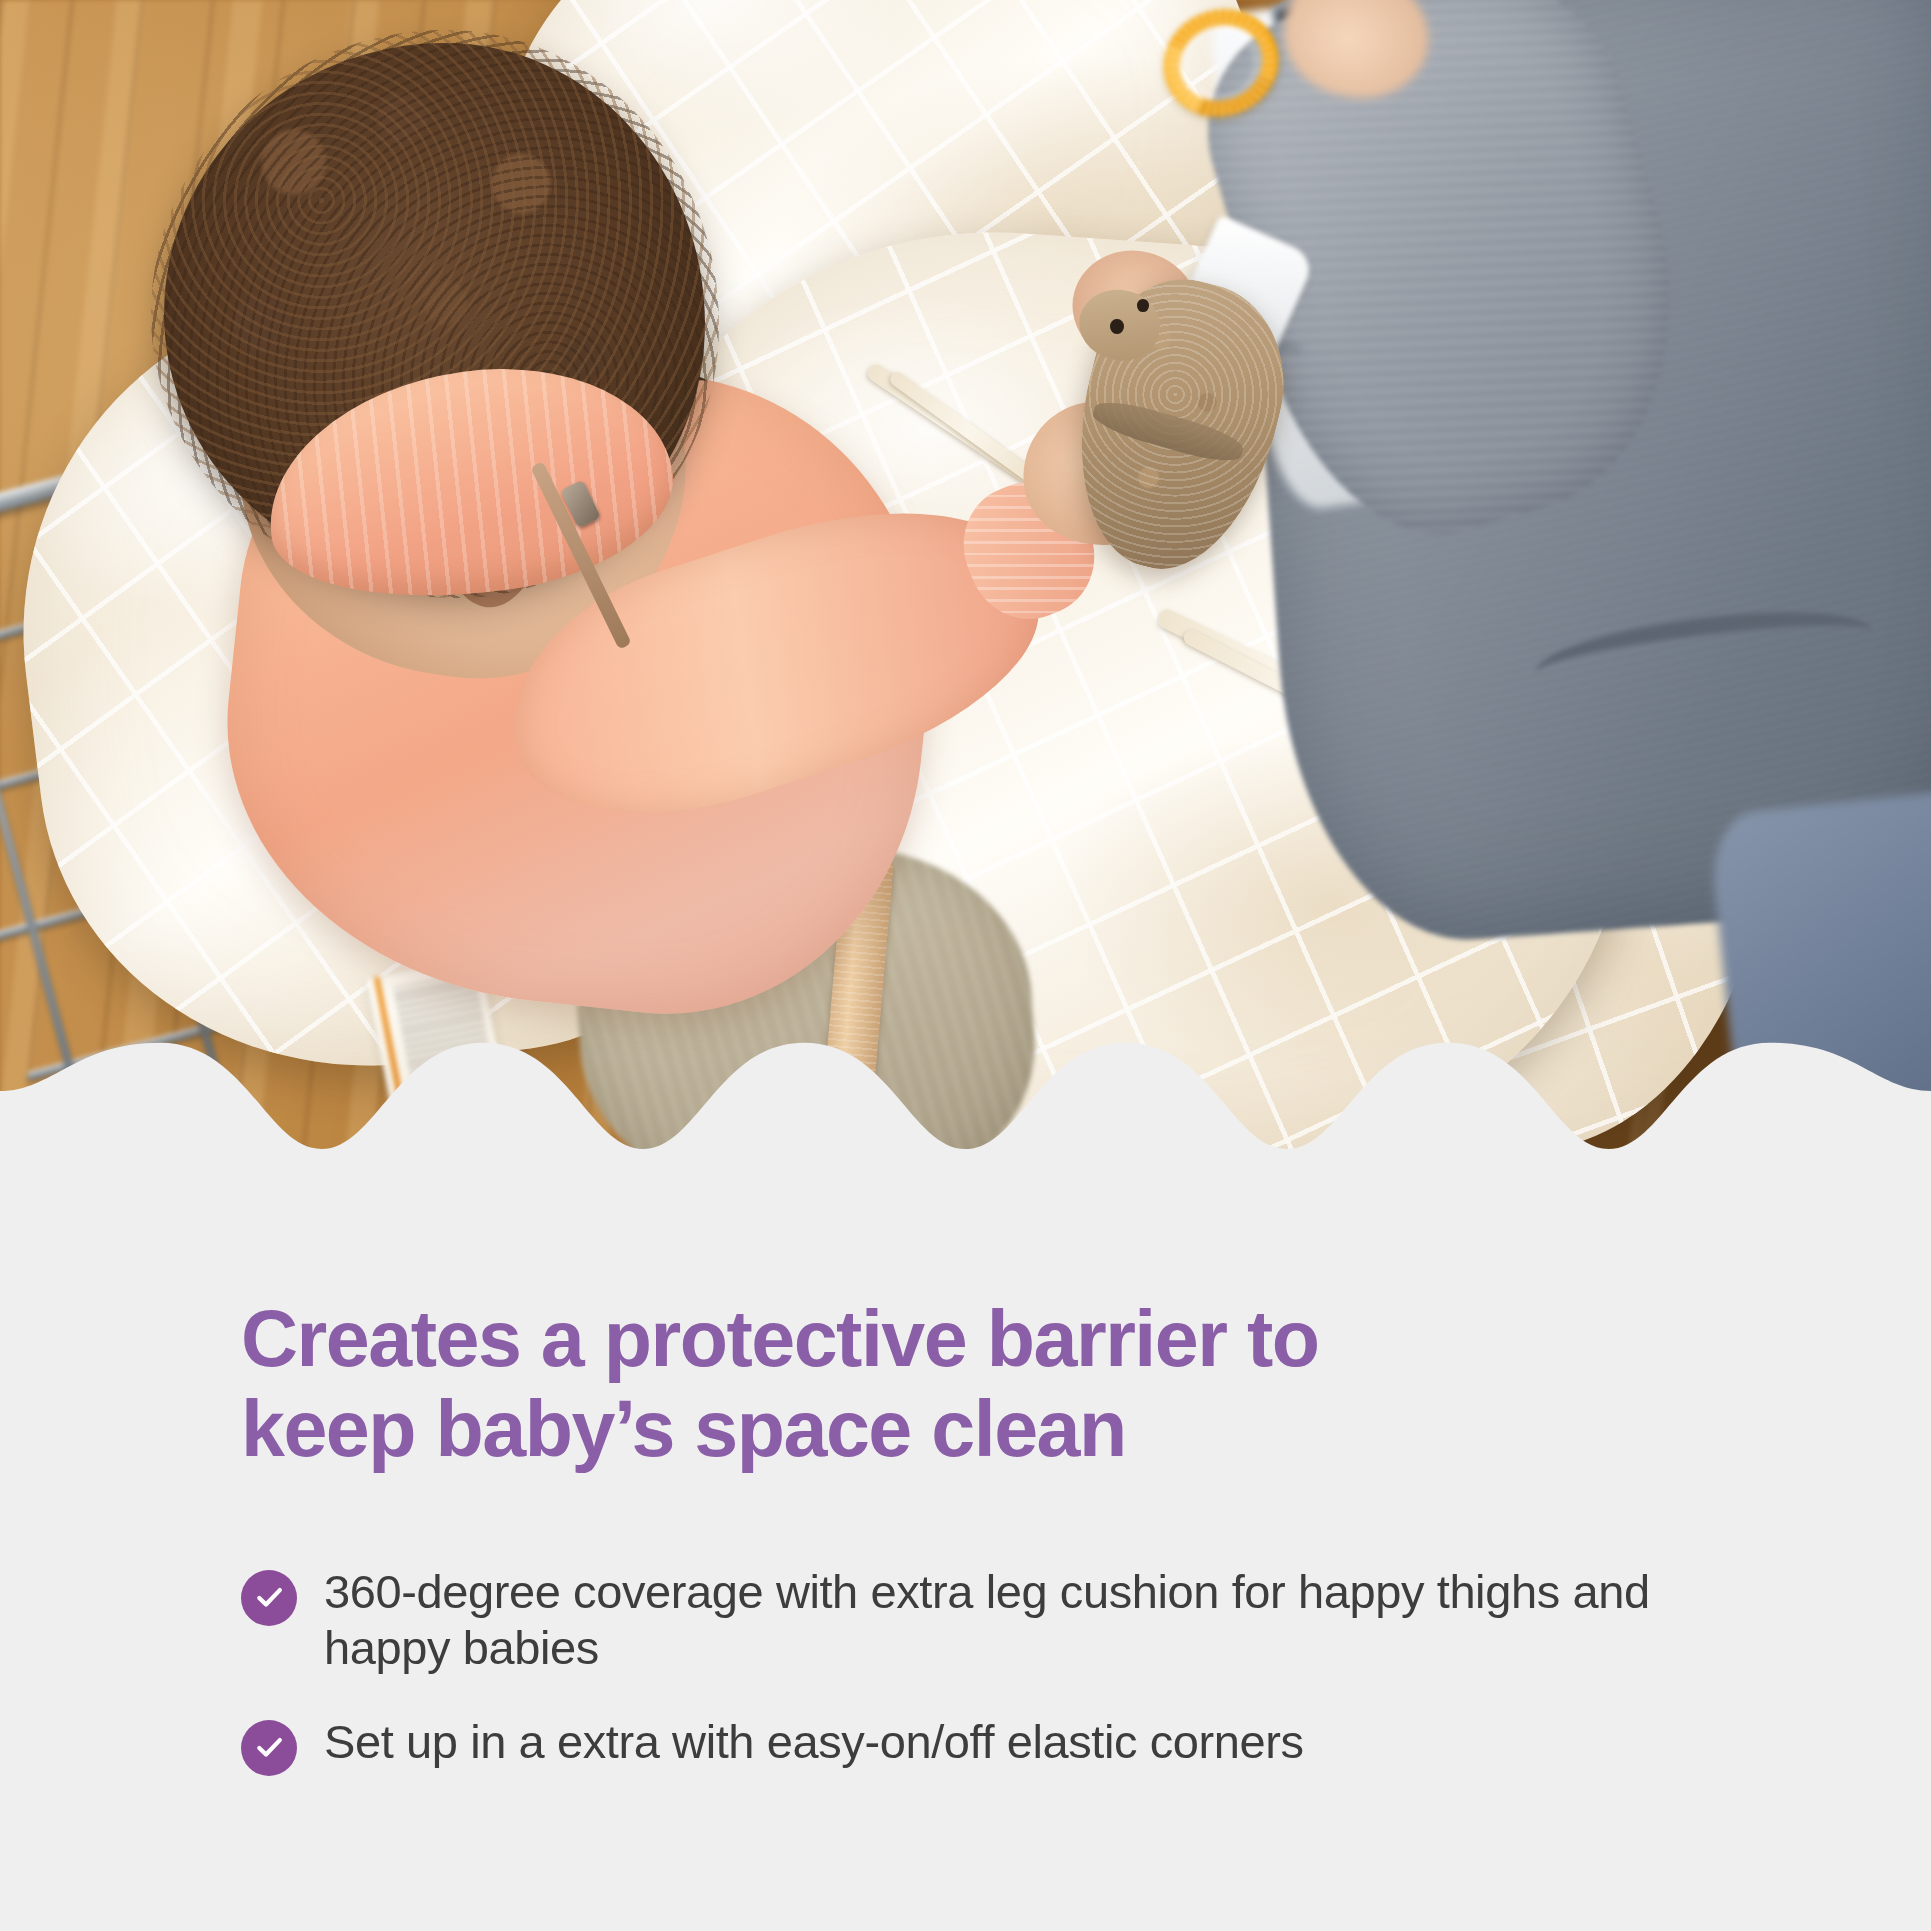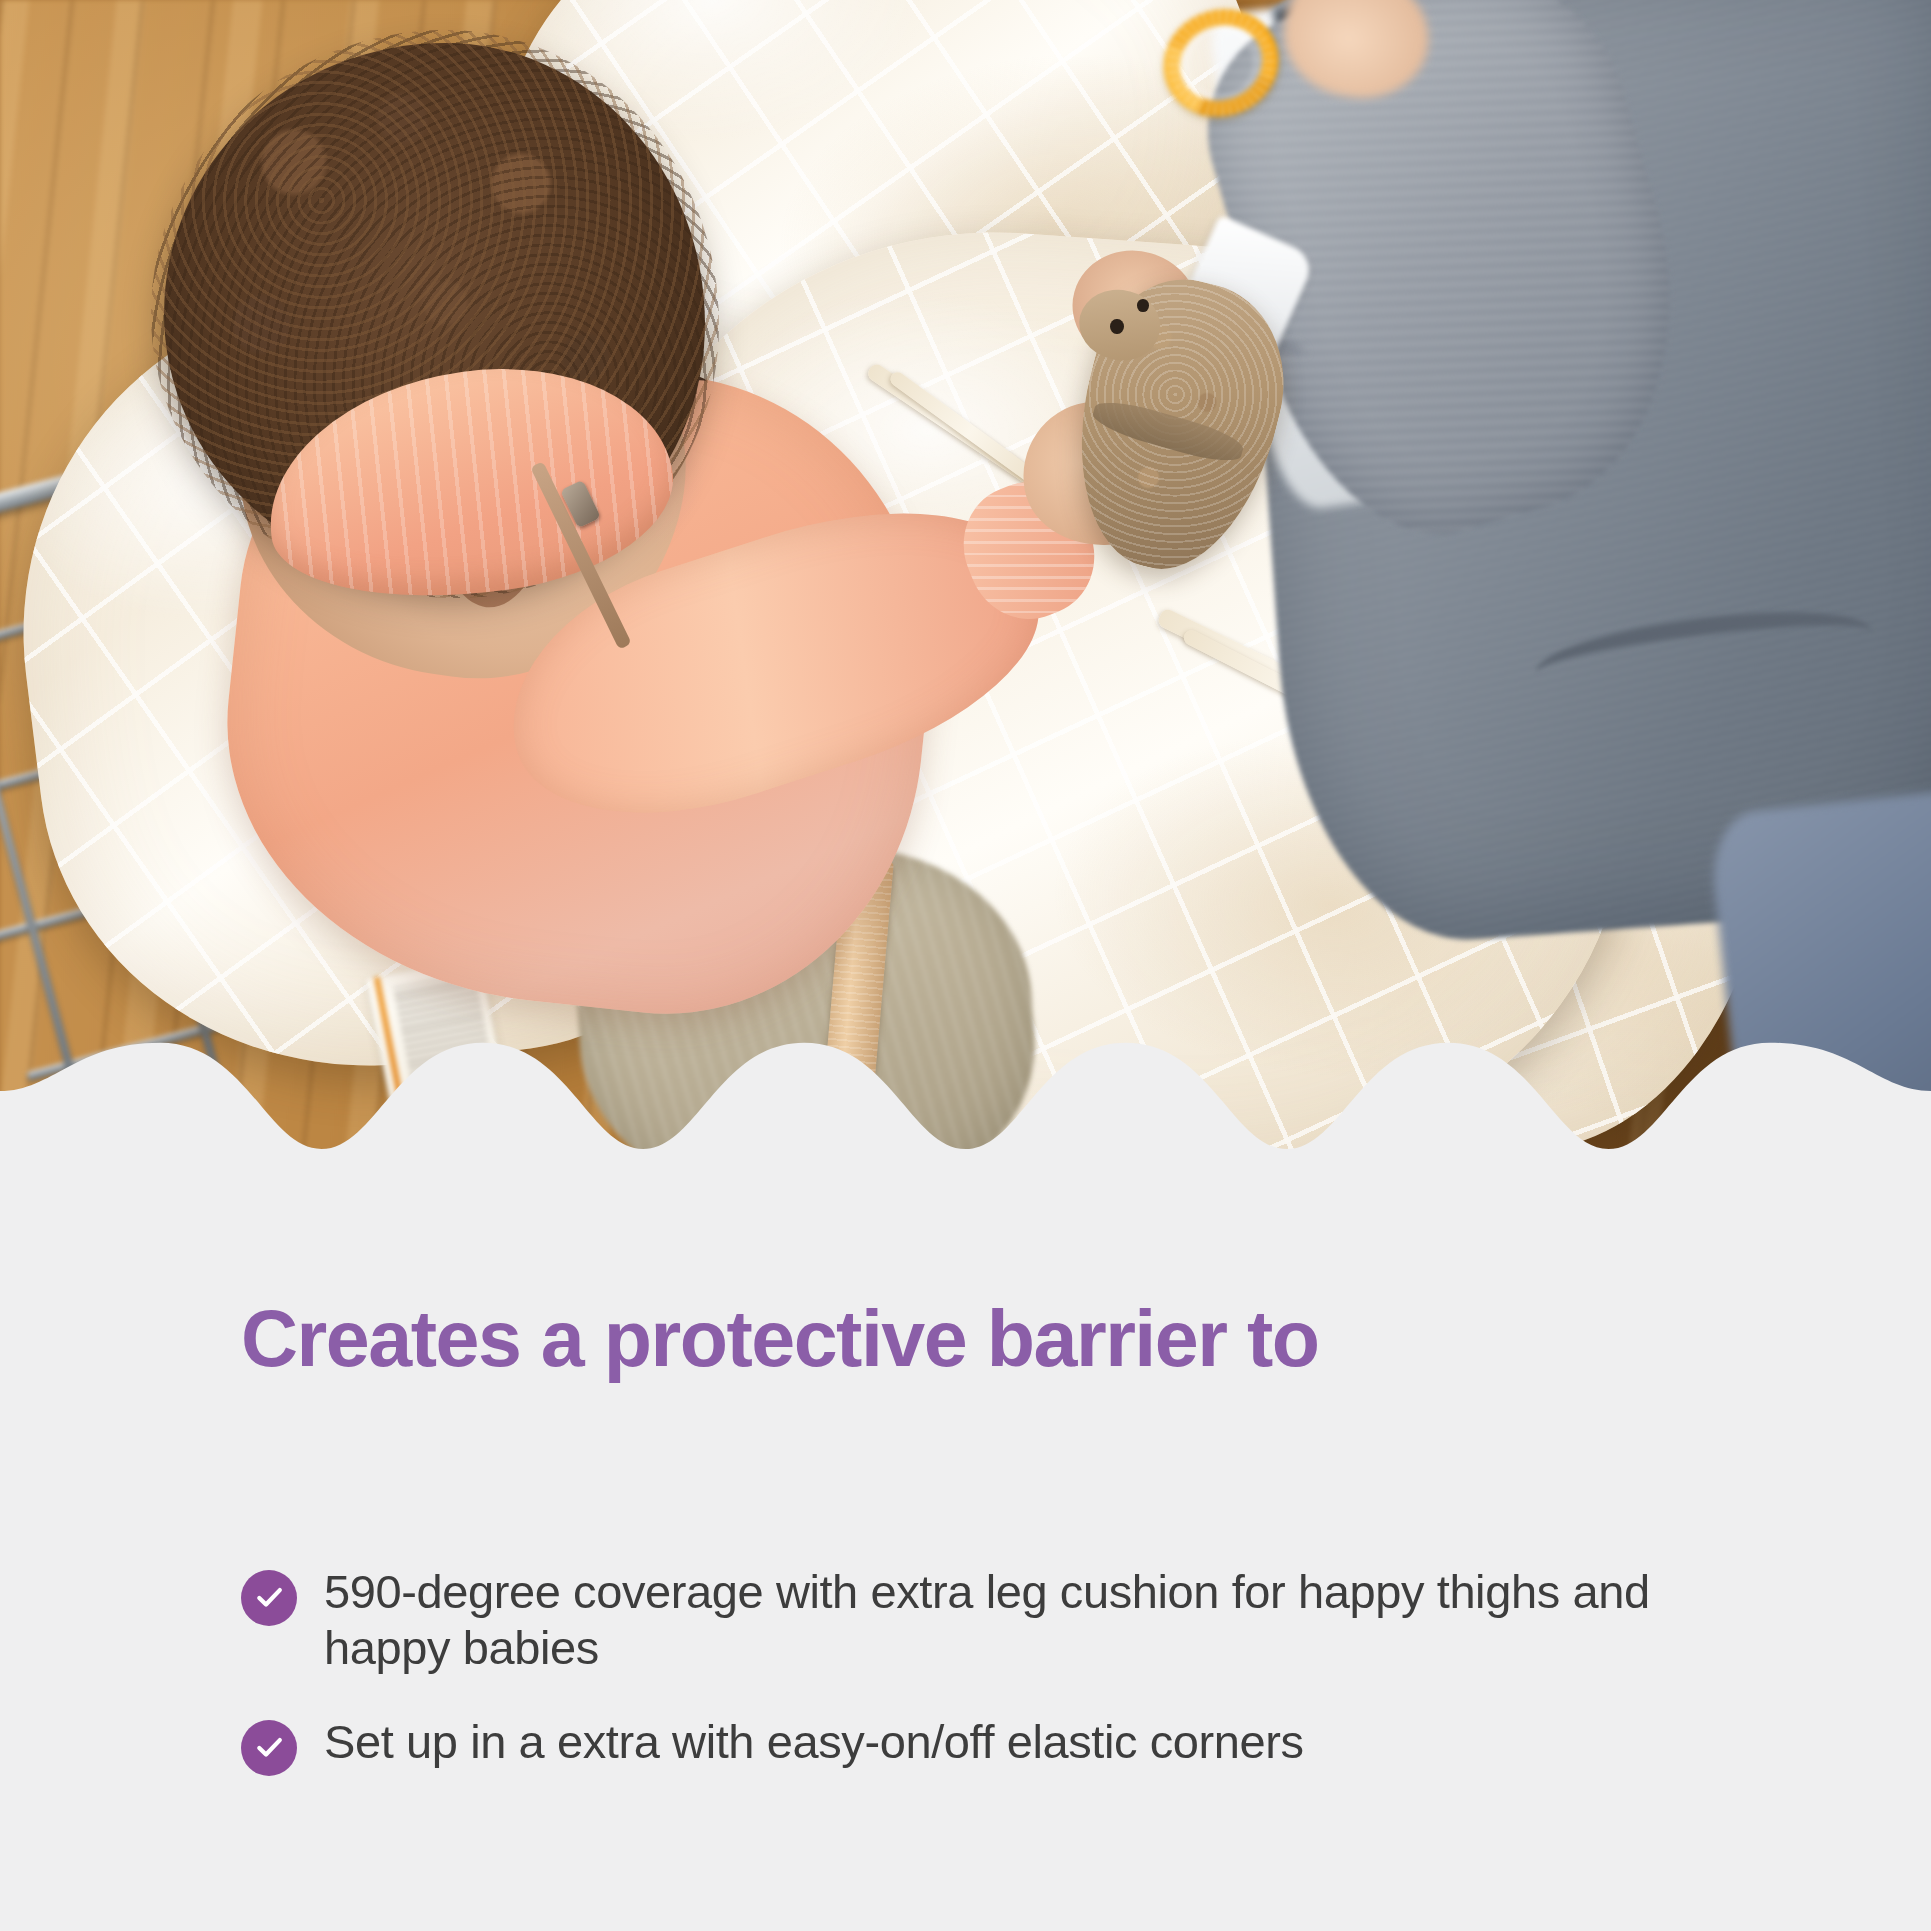--- a/index.html
+++ b/index.html
@@ -469,31 +469,32 @@
                C 1722,120 1745,10 1833,10
                C 1921,10 1944,60 2000,60
                L2000,180 L0,180 Z" fill="#EFEFF0"></path>
     </svg>
   </div>
 
   <div class="content">
 
     <div class="headline">
       <div>Creates a protective barrier to</div>
+      <div>keep baby’s space clean</div>
     </div>
 
     <div class="bullets">
 
       <div class="bullet">
         <span class="check">
           <svg width="33" height="33" viewBox="0 0 34 34" aria-hidden="true">
             <path d="M6.5 17.6 L13.4 24.3 L27.6 9.4" fill="none" stroke="#FFFFFF" stroke-width="4.4" stroke-linecap="round" stroke-linejoin="round"></path>
           </svg>
         </span>
-        <span class="btext">590-degree coverage with extra leg cushion for happy thighs and happy babies</span>
+        <span class="btext">360-degree coverage with extra leg cushion for happy thighs and happy babies</span>
       </div>
 
       <div class="bullet">
         <span class="check">
           <svg width="33" height="33" viewBox="0 0 34 34" aria-hidden="true">
             <path d="M6.5 17.6 L13.4 24.3 L27.6 9.4" fill="none" stroke="#FFFFFF" stroke-width="4.4" stroke-linecap="round" stroke-linejoin="round"></path>
           </svg>
         </span>
         <span class="btext">Set up in a extra with easy-on/off elastic corners</span>
       </div>

